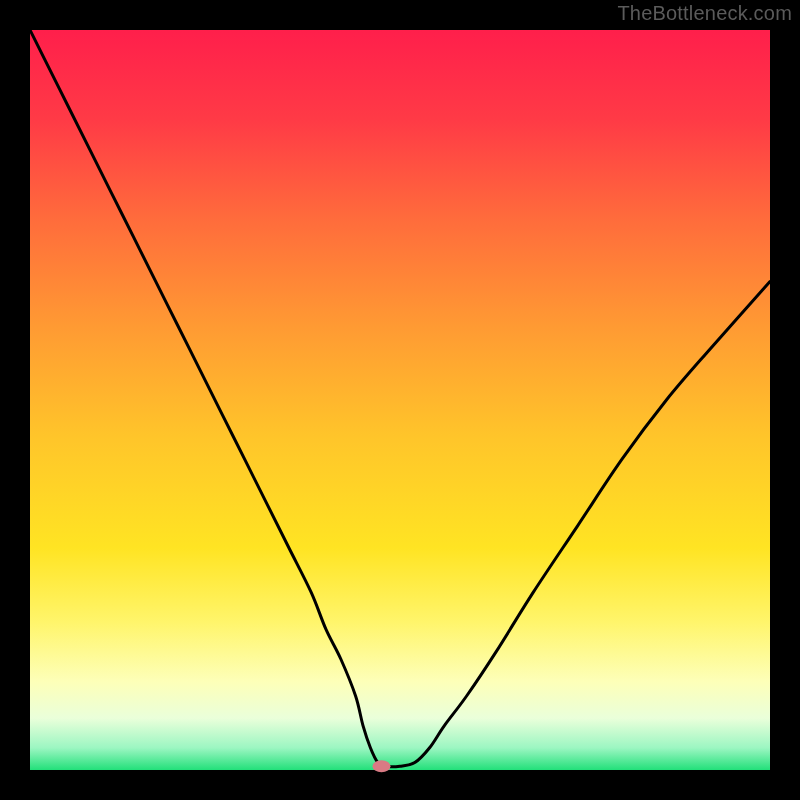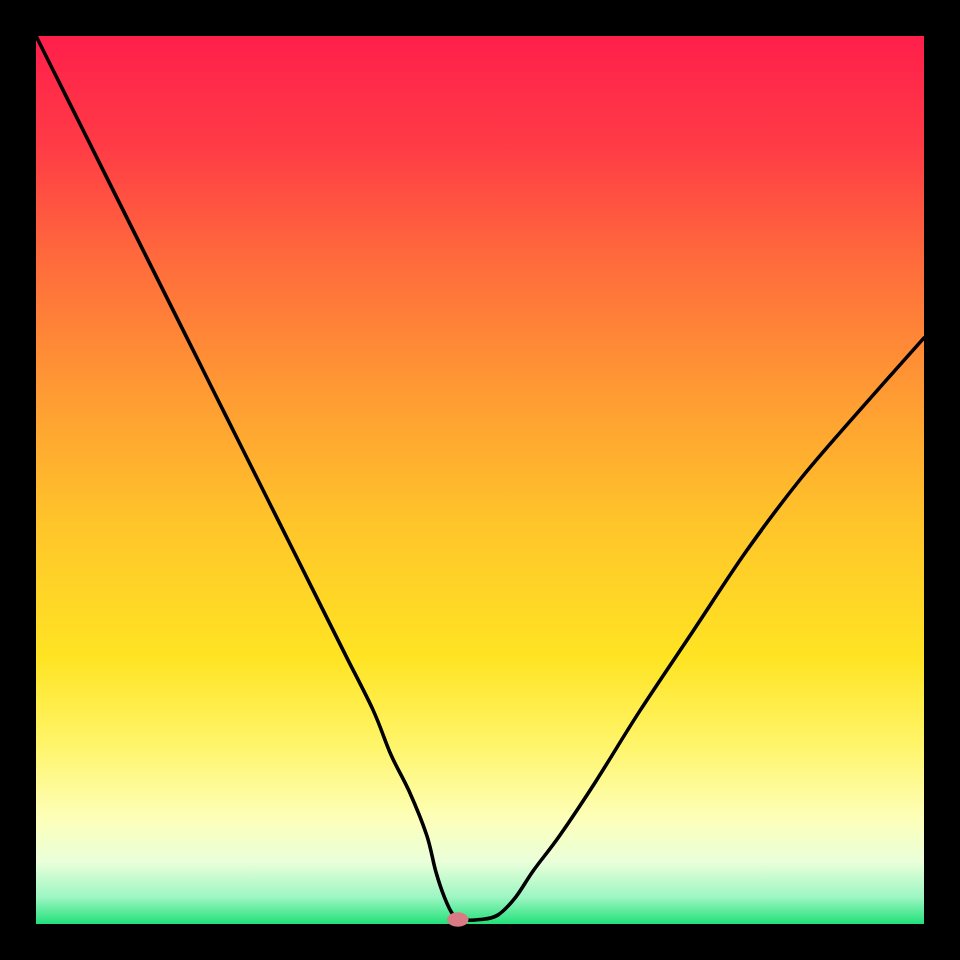--- a/index.html
+++ b/index.html
@@ -57,13 +57,14 @@
 
     <rect id="outerFrame" x="0" y="0" width="800" height="800" fill="#000000"></rect>
 
     <rect id="plotBg" x="30" y="30" width="740" height="740" fill="url(#bgGrad)"></rect>
 
     <path id="curvePath" fill="none" stroke="#000000" stroke-width="3" stroke-linejoin="round" stroke-linecap="round" clip-path="url(#plotClip)" d="M 30 30 C 32.46666666666667 34.93333333333334 38.63333333333333 47.266666666666694 44.8 59.60000000000002 C 50.96666666666666 71.93333333333335 59.6 89.19999999999999 67 103.99999999999999 C 74.4 118.79999999999998 81.8 133.60000000000002 89.2 148.40000000000003 C 96.60000000000001 163.20000000000005 104 178 111.4 192.79999999999998 C 118.80000000000001 207.59999999999997 126.20000000000002 222.40000000000003 133.60000000000002 237.20000000000002 C 141.00000000000003 252 148.4 266.79999999999995 155.8 281.59999999999997 C 163.20000000000002 296.4 170.6 311.2 178 326 C 185.4 340.8 192.8 355.59999999999997 200.20000000000002 370.4 C 207.60000000000002 385.2 215 400 222.4 414.8 C 229.8 429.6 237.2 444.40000000000003 244.6 459.20000000000005 C 252 474.00000000000006 259.40000000000003 488.8 266.8 503.6 C 274.2 518.4 281.6 533.2 289 548 C 296.4 562.8 305.0333333333333 578.8333333333333 311.2 592.4 C 317.3666666666667 605.9666666666667 321.06666666666666 618.3000000000001 326 629.4000000000001 C 330.93333333333334 640.5000000000001 335.8666666666667 647.9 340.8 659 C 345.73333333333335 670.1 351.90000000000003 684.9 355.6 696 C 359.3 707.1 360.5333333333333 716.9666666666666 363 725.5999999999999 C 365.4666666666667 734.2333333333332 367.9333333333334 741.6333333333332 370.40000000000003 747.8 C 372.8666666666667 753.9666666666667 375.3333333333333 759.5166666666667 377.79999999999995 762.6 C 380.2666666666666 765.6833333333334 381.5 765.6833333333333 385.2 766.3 C 388.9 766.9166666666666 395.06666666666666 766.9166666666666 400 766.3 C 404.93333333333334 765.6833333333333 409.8666666666667 765.6833333333334 414.8 762.6 C 419.73333333333335 759.5166666666667 424.6666666666667 753.9666666666667 429.6 747.8 C 434.53333333333336 741.6333333333332 438.23333333333335 734.2333333333332 444.40000000000003 725.5999999999999 C 450.5666666666667 716.9666666666666 457.96666666666664 708.3333333333333 466.59999999999997 696 C 475.2333333333333 683.6666666666667 485.09999999999997 668.8666666666667 496.2 651.6 C 507.3 634.3333333333334 519.6333333333333 613.3666666666667 533.2 592.4 C 546.7666666666668 571.4333333333333 562.8000000000001 548 577.6 525.8 C 592.4 503.59999999999997 607.2 480.1666666666667 622 459.20000000000005 C 636.8 438.2333333333334 651.5999999999999 418.5 666.4 400 C 681.2 381.5 693.5333333333334 367.9333333333334 710.8000000000001 348.20000000000005 C 728.0666666666667 328.4666666666667 760.1333333333333 292.7 770 281.59999999999997"></path>
 
     <ellipse id="minMarker" cx="381.5" cy="766.3" rx="9" ry="6" fill="#d97a84"></ellipse>
   </svg>
 
+  <div class="watermark">TheBottleneck.com</div>
 </div>
 
 </body></html>

